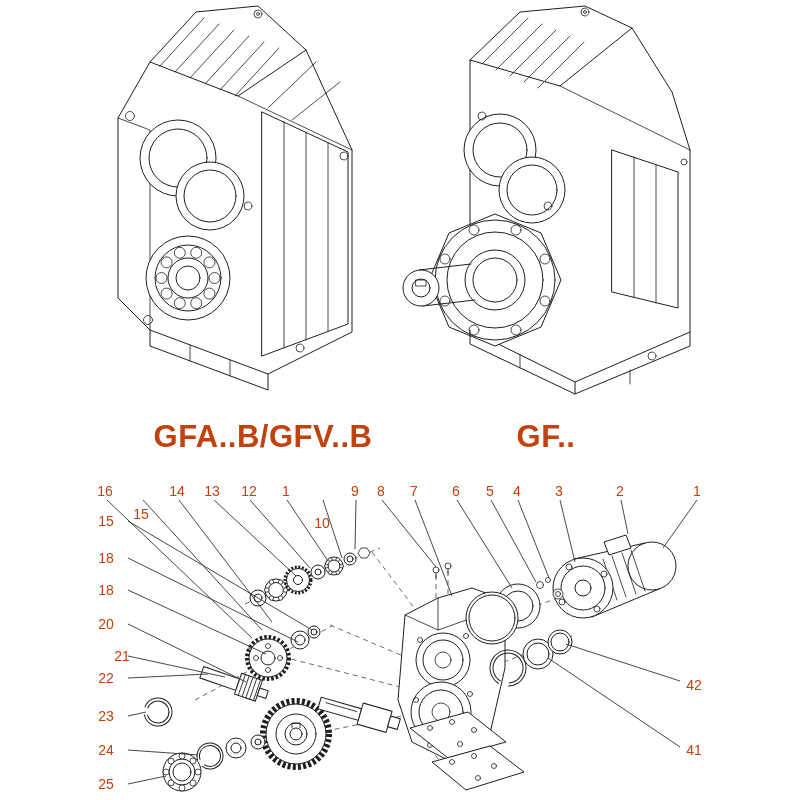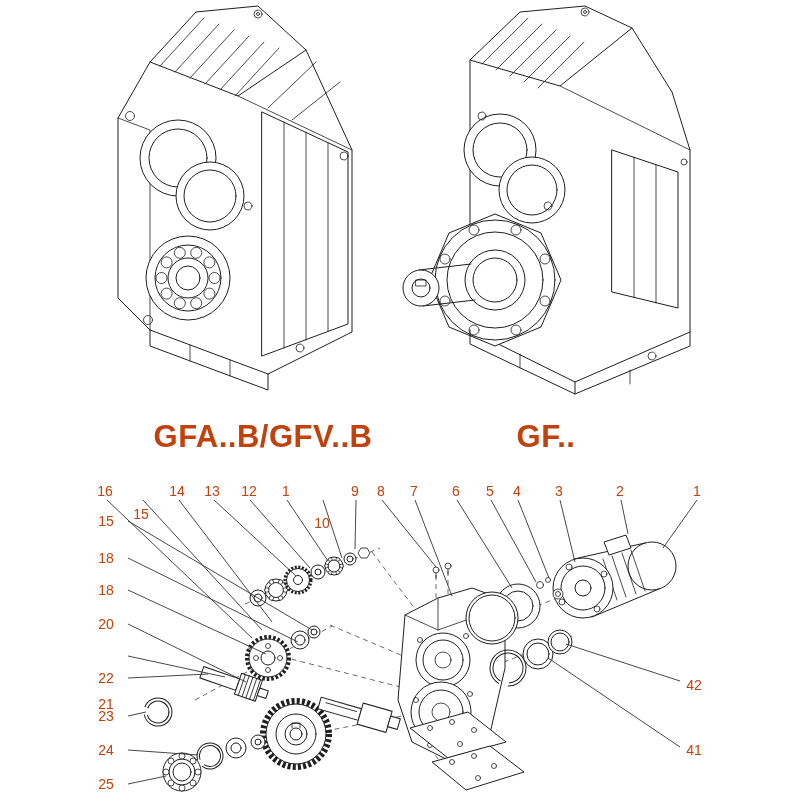--- a/index.html
+++ b/index.html
@@ -365,21 +365,21 @@
   <span class="callout" style="left:490px;top:491px;">5</span>
   <span class="callout" style="left:517px;top:491px;">4</span>
   <span class="callout" style="left:559px;top:491px;">3</span>
   <span class="callout" style="left:620px;top:491px;">2</span>
   <span class="callout" style="left:697px;top:491px;">1</span>
 
   <span class="callout" style="left:106px;top:521px;">15</span>
   <span class="callout" style="left:106px;top:558px;text-align:center;">18</span>
   <span class="callout" style="left:106px;top:590px;">18</span>
   <span class="callout" style="left:106px;top:624px;">20</span>
-  <span class="callout" style="left:106px;top:656px;margin-top:48px;">21</span>
+  <span class="callout" style="left:122px;top:656px;">21</span>
   <span class="callout" style="left:106px;top:678px;text-align:right;">22</span>
   <span class="callout" style="left:106px;top:716px;">23</span>
   <span class="callout" style="left:106px;top:750px;">24</span>
   <span class="callout" style="left:106px;top:784px;text-align:center;">25</span>
 
   <span class="callout" style="left:694px;top:685px;">42</span>
   <span class="callout" style="left:694px;top:750px;">41</span>
 
 </div>
 

